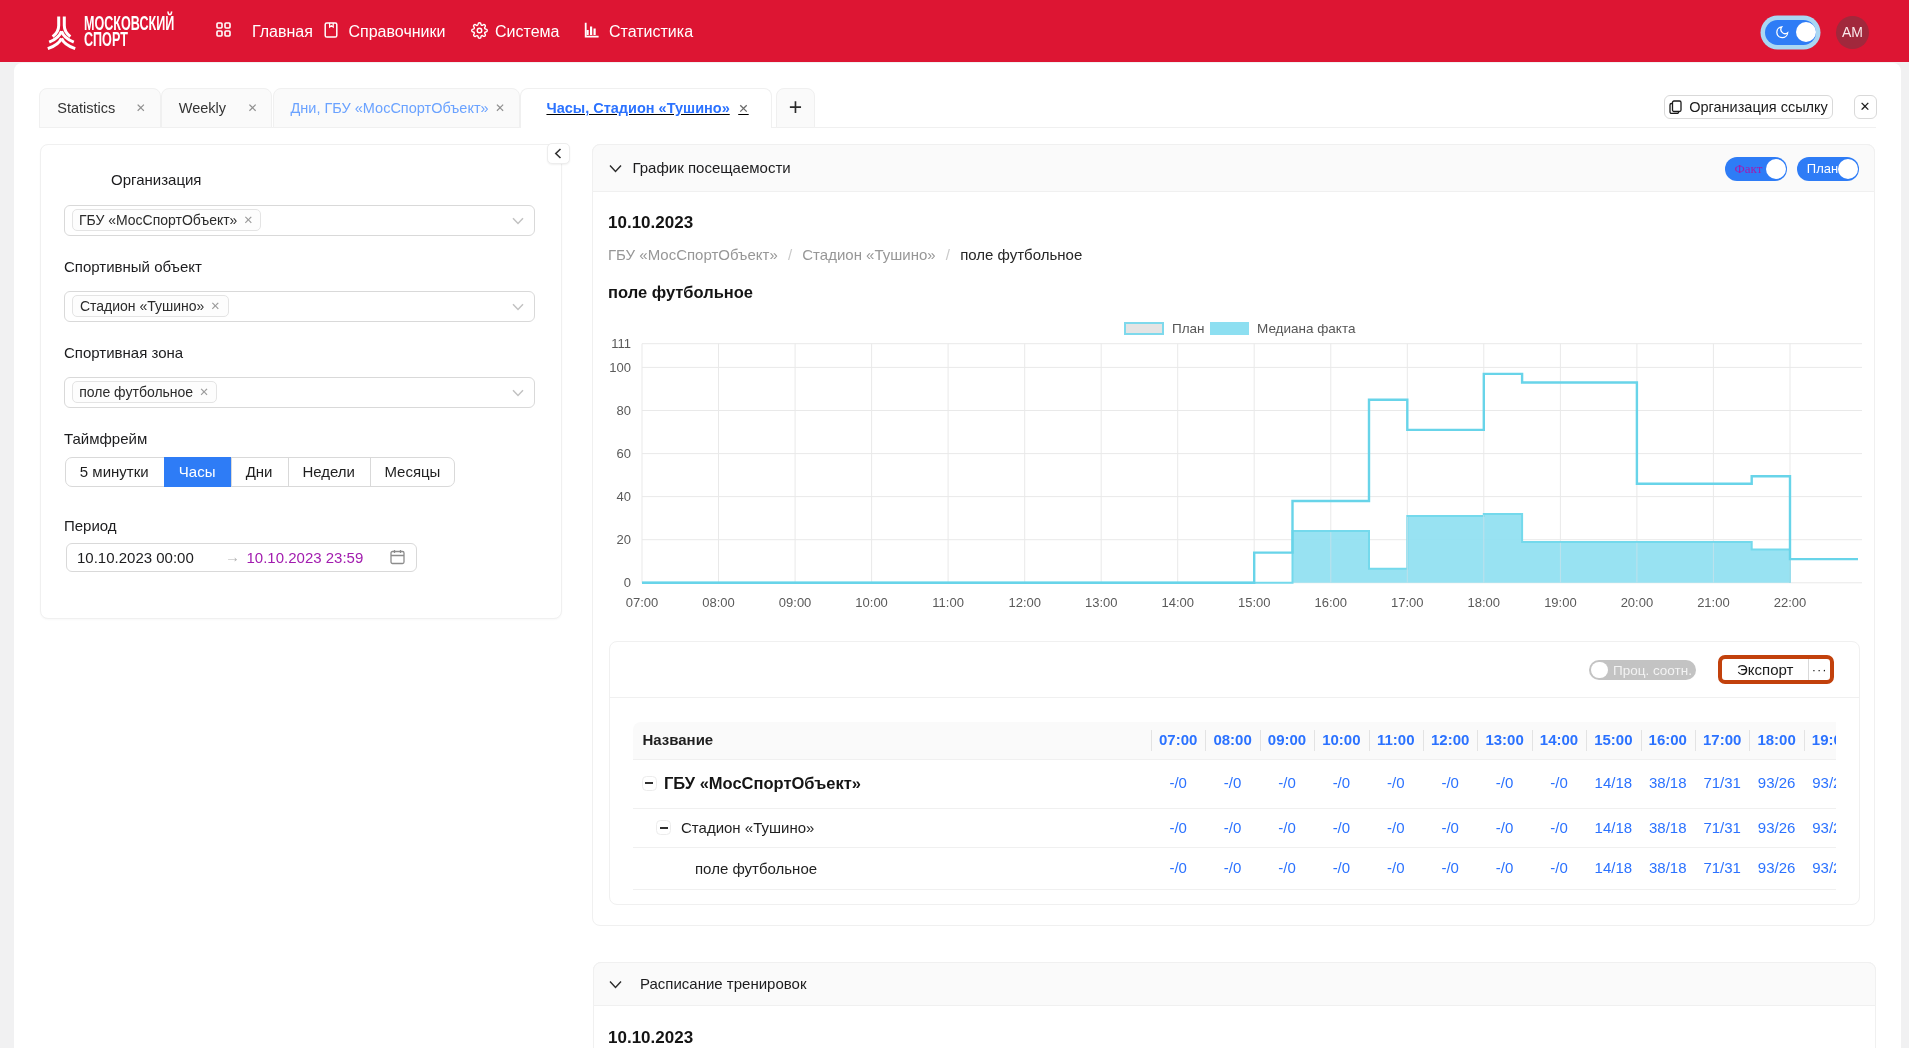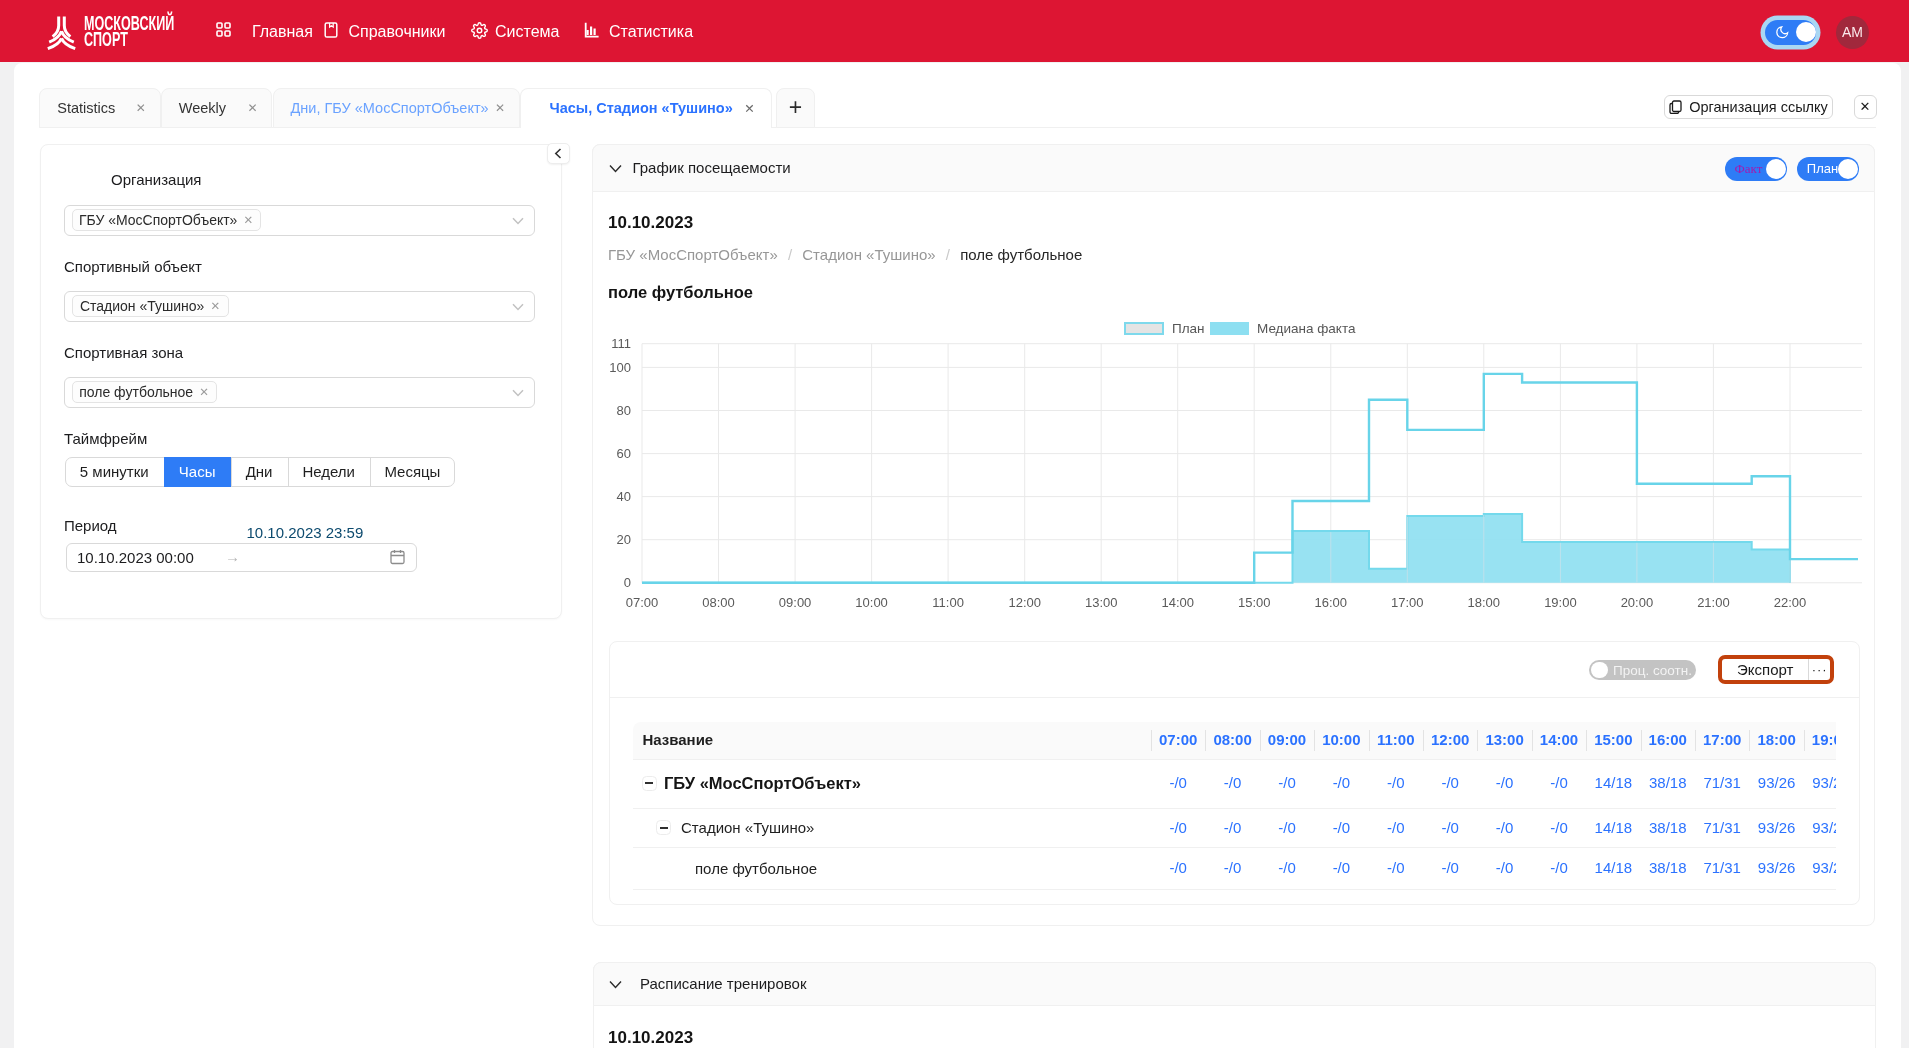--- a/index.html
+++ b/index.html
@@ -53,21 +53,21 @@
     <span style="margin-left:auto;color:#8f8f8f;font-size:12px;">✕</span>
   </div>
 <div class="abs" style="left:160.8px;top:87.5px;width:111.7px;height:40px;background:#fafafa;border:1px solid #f0f0f0;border-radius:8px 8px 0 0;display:flex;align-items:center;padding:0 14px 0 17px;">
     <span style="font-size:14.5px;color:#333;white-space:nowrap;">Weekly</span>
     <span style="margin-left:auto;color:#8f8f8f;font-size:12px;">✕</span>
   </div>
 <div class="abs" style="left:272.5px;top:87.5px;width:247.5px;height:40px;background:#fafafa;border:1px solid #f0f0f0;border-radius:8px 8px 0 0;display:flex;align-items:center;padding:0 14px 0 17px;">
     <span style="font-size:14.5px;color:#6aa2ff;white-space:nowrap;">Дни, ГБУ «МосСпортОбъект»</span>
     <span style="margin-left:auto;color:#8f8f8f;font-size:12px;">✕</span>
   </div>
-<div class="abs" style="left:520px;top:87.5px;width:251.7px;height:40px;background:#fff;border:1px solid #f0f0f0;border-bottom:none;z-index:3;border-radius:8px 8px 0 0;display:flex;align-items:center;padding:0 16px 0 17px;">
+<div class="abs" style="left:520px;top:87.5px;width:251.7px;height:40px;background:#fff;border:1px solid #f0f0f0;border-bottom:none;z-index:3;border-radius:8px 8px 0 0;display:flex;align-items:center;padding:0 22px 0 17px;text-decoration:underline;">
     <span style="flex:1;text-align:center;font-size:14.5px;font-weight:700;color:#2b72ff;white-space:nowrap;">Часы, Стадион «Тушино»</span>
     <span style="color:#6b6b6b;font-size:12.5px;">✕</span>
   </div>
 <div class="abs" style="left:776px;top:87.5px;width:39px;height:40px;background:#fafafa;border:1px solid #f0f0f0;border-radius:8px 8px 0 0;display:flex;align-items:center;justify-content:center;font-size:23px;font-weight:400;color:#2b2b2b;">+</div>
 <div class="abs" style="left:1664px;top:94.5px;width:169px;height:24px;border:1px solid #d9d9d9;border-radius:6px;background:#fff;display:flex;align-items:center;justify-content:center;gap:7px;">
 <svg width="13" height="14" viewBox="0 0 13 14" fill="none" stroke="#1a1a1a" stroke-width="1.3">
       <rect x="3.5" y="1" width="8.5" height="10.5" rx="1.5"></rect>
       <path d="M9.5 11.5 v0.5 a1.5 1.5 0 0 1 -1.5 1.5 H2.5 A1.5 1.5 0 0 1 1 12 V5 a1.5 1.5 0 0 1 1.5 -1.5 H3"></path>
     </svg>
 <span style="font-size:14.5px;color:#1a1a1a;">Организация ссылку</span>
@@ -114,21 +114,21 @@
 <div class="abs" style="left:230.6px;top:457.5px;width:1px;height:28.5px;background:#d9d9d9;"></div>
 <div class="abs" style="left:230.6px;top:456.5px;width:57px;height:30.5px;display:flex;align-items:center;justify-content:center;font-size:15px;color:#1f1f1f;">Дни</div>
 <div class="abs" style="left:287.6px;top:457.5px;width:1px;height:28.5px;background:#d9d9d9;"></div>
 <div class="abs" style="left:287.6px;top:456.5px;width:82.2px;height:30.5px;display:flex;align-items:center;justify-content:center;font-size:15px;color:#1f1f1f;">Недели</div>
 <div class="abs" style="left:369.8px;top:457.5px;width:1px;height:28.5px;background:#d9d9d9;"></div>
 <div class="abs" style="left:369.8px;top:456.5px;width:85.2px;height:30.5px;display:flex;align-items:center;justify-content:center;font-size:15px;color:#1f1f1f;">Месяцы</div>
 <div class="abs" style="left:64px;top:517px;font-size:15px;color:#1c1c1e;">Период</div>
 <div class="abs" style="left:65.5px;top:542.5px;width:351px;height:29.5px;border:1px solid #d9d9d9;border-radius:6px;background:#fff;"></div>
 <div class="abs" style="left:77px;top:549px;font-size:15px;color:#1c1c1e;">10.10.2023 00:00</div>
 <div class="abs" style="left:225px;top:548px;font-size:15px;color:#b5b5b5;">→</div>
-<div class="abs" style="left:246.5px;top:524px;font-size:15px;color:#0c4a6e;">10.10.2023 23:59</div>
+<div class="abs" style="left:246.5px;top:549px;font-size:15px;color:#a21caf;">10.10.2023 23:59</div>
 <svg class="abs" style="left:390px;top:549px;" width="15" height="16" viewBox="0 0 15 16" fill="none" stroke="#8c8c8c" stroke-width="1.3">
     <rect x="1" y="2.5" width="13" height="12" rx="1.5"></rect>
     <path d="M1 6.5 h13 M4.5 1 v3 M10.5 1 v3"></path>
   </svg>
 <div class="abs" style="left:592px;top:143.5px;width:1283px;height:782.5px;background:#fff;border:1px solid #f0f0f0;border-radius:8px;"></div>
 <div class="abs" style="left:592px;top:143.5px;width:1283px;height:48px;background:#fafafa;border:1px solid #f0f0f0;border-radius:8px 8px 0 0;"></div>
 <svg class="abs" style="left:608.5px;top:163.5px;" width="13" height="9" viewBox="0 0 13 9" fill="none" stroke="#2b2b2b" stroke-width="1.4">
     <path d="M1 1.5 L6.5 7.5 L12 1.5"></path>
   </svg>
 <div class="abs" style="left:632.5px;top:159px;font-size:15px;color:#1c1c1e;">График посещаемости</div>

